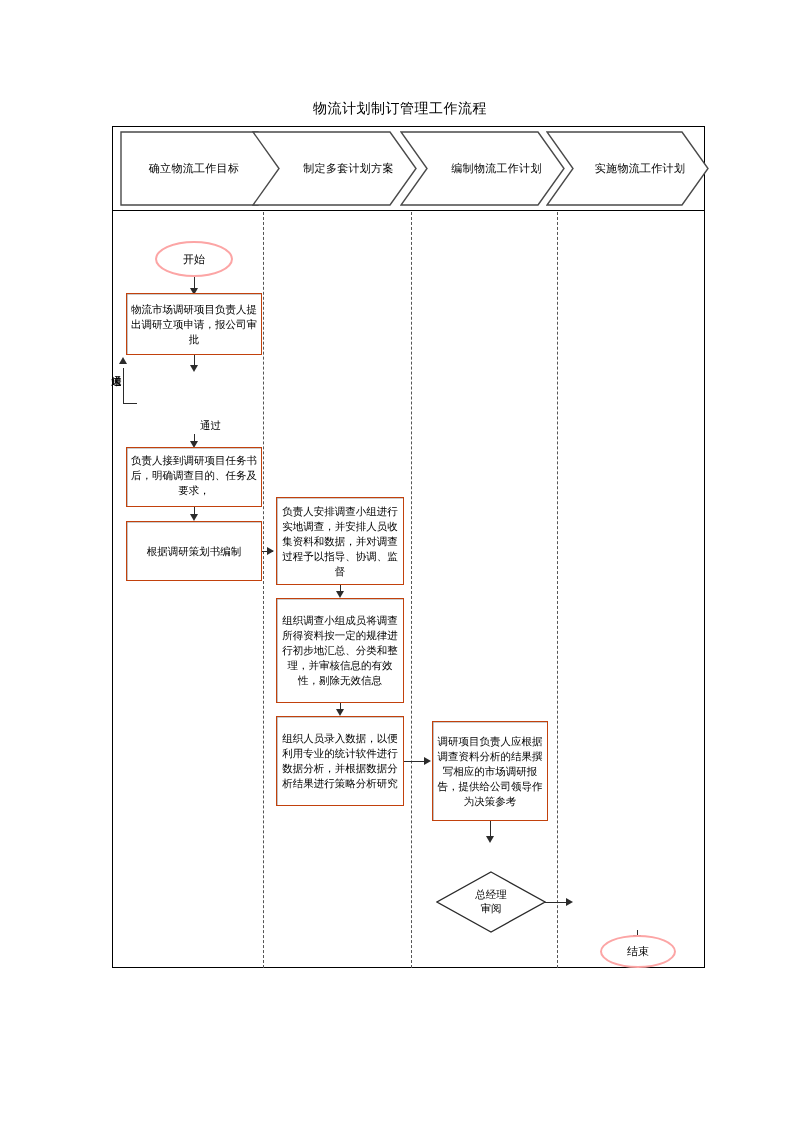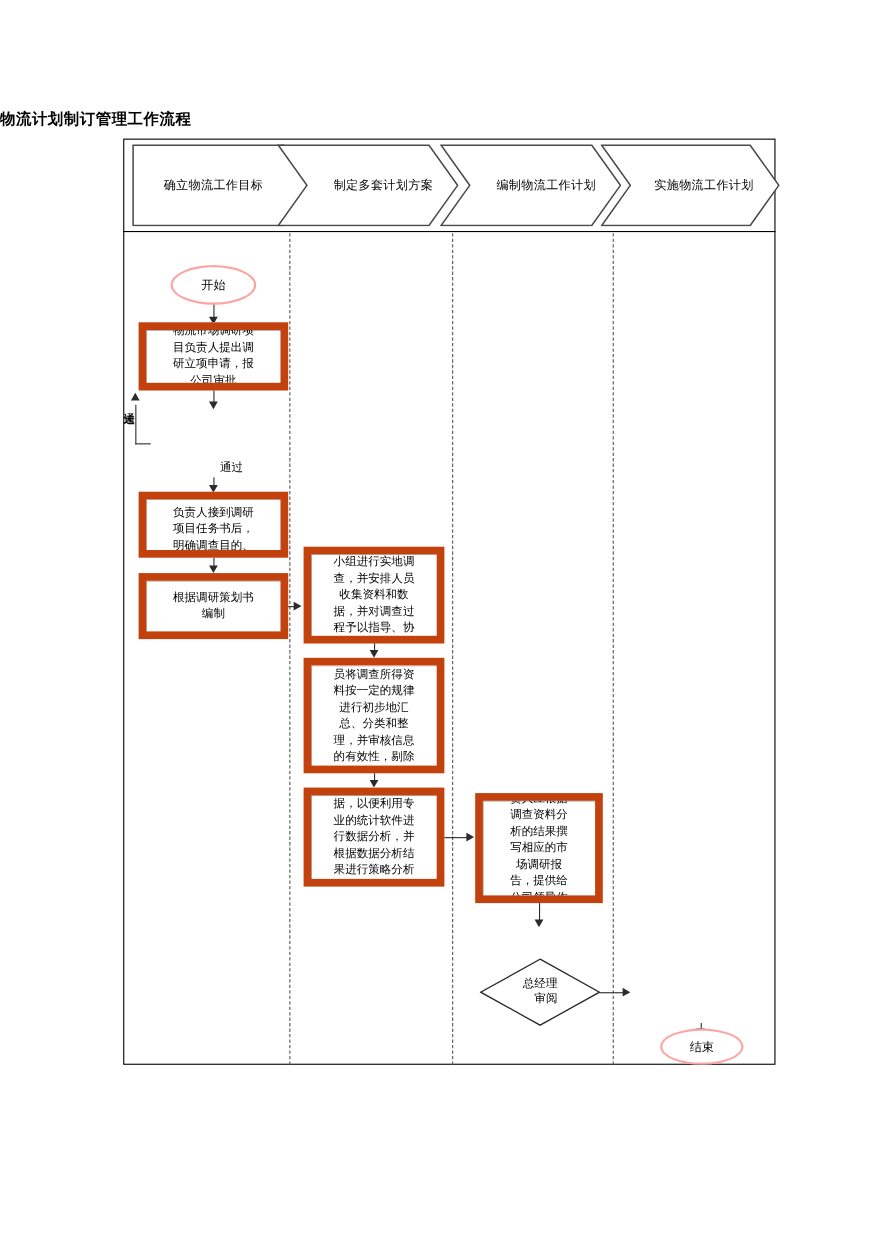--- a/index.html
+++ b/index.html
@@ -8,22 +8,23 @@
     font-family:"Liberation Serif","DejaVu Serif",serif;
     color:#000;
     position:relative;
     overflow:hidden;
   }
   #page{position:absolute;left:0;top:0;width:800px;height:1132px;}
 
   
   .title{
     position:absolute;left:0;top:100px;width:800px;
+    text-align:center;
     font-family:"Liberation Sans","DejaVu Sans",sans-serif;
-    font-weight:bold;font-size:14px;letter-spacing:.5px;
+    font-weight:normal;font-size:14px;letter-spacing:.5px;
   }
 
   
   .frame{
     position:absolute;left:112px;top:126px;
     width:593px;height:842px;
     border:1px solid #000;
     box-sizing:border-box;
     background:#fff;
   }
@@ -56,24 +57,24 @@
   }
 
   
   .node{
     position:absolute;box-sizing:border-box;
     display:flex;align-items:center;justify-content:center;
     text-align:center;
     background:#fff;
   }
   .box{
-    border:7px solid #c2410c;
+    border:1px solid #c2410c;
     box-shadow:0.6px 0.6px 0 #9a9a9a inset;
     font-size:10.5px;line-height:15px;
-    padding:2px 20px;
+    padding:2px 4px;
     overflow:hidden;
   }
   .box .txt{display:block;width:100%;}
   .box.clip{align-items:flex-start;padding-top:5px;}
 
   .oval{
     border:2px solid #fca5a5;
     border-radius:50%;
     font-size:11px;
   }
@@ -208,21 +209,21 @@
     <span class="txt">调研项目负责人应根据调查资料分析的结果撰写相应的市场调研报告，提供给公司领导作为决策参考</span>
   </div>
 
   <div class="vline" style="left:490px;top:821px;height:18px;"></div>
   <div class="arrow-d" style="left:485.5px;top:836px;"></div>
 
   <div class="node diamond" style="left:436px;top:871px;width:110px;height:62px;">
     <svg width="110" height="62" viewBox="0 0 110 62">
       <polygon points="55,1 109,31 55,61 1,31" fill="#ffffff" stroke="#2b2b2b" stroke-width="1.2"></polygon>
     </svg>
-    <span class="dtxt" style="white-space:pre-line;text-align:right;">总经理
+    <span class="dtxt" style="white-space:pre-line;">总经理
 审阅</span>
   </div>
 
   <div class="hline" style="left:545px;top:902px;width:25px;"></div>
   <div class="arrow-r" style="left:566px;top:897.5px;"></div>
 
 
   <div class="vline" style="left:637px;top:930px;height:8px;"></div>
   <div class="arrow-d" style="left:632.5px;top:935px;"></div>
 

